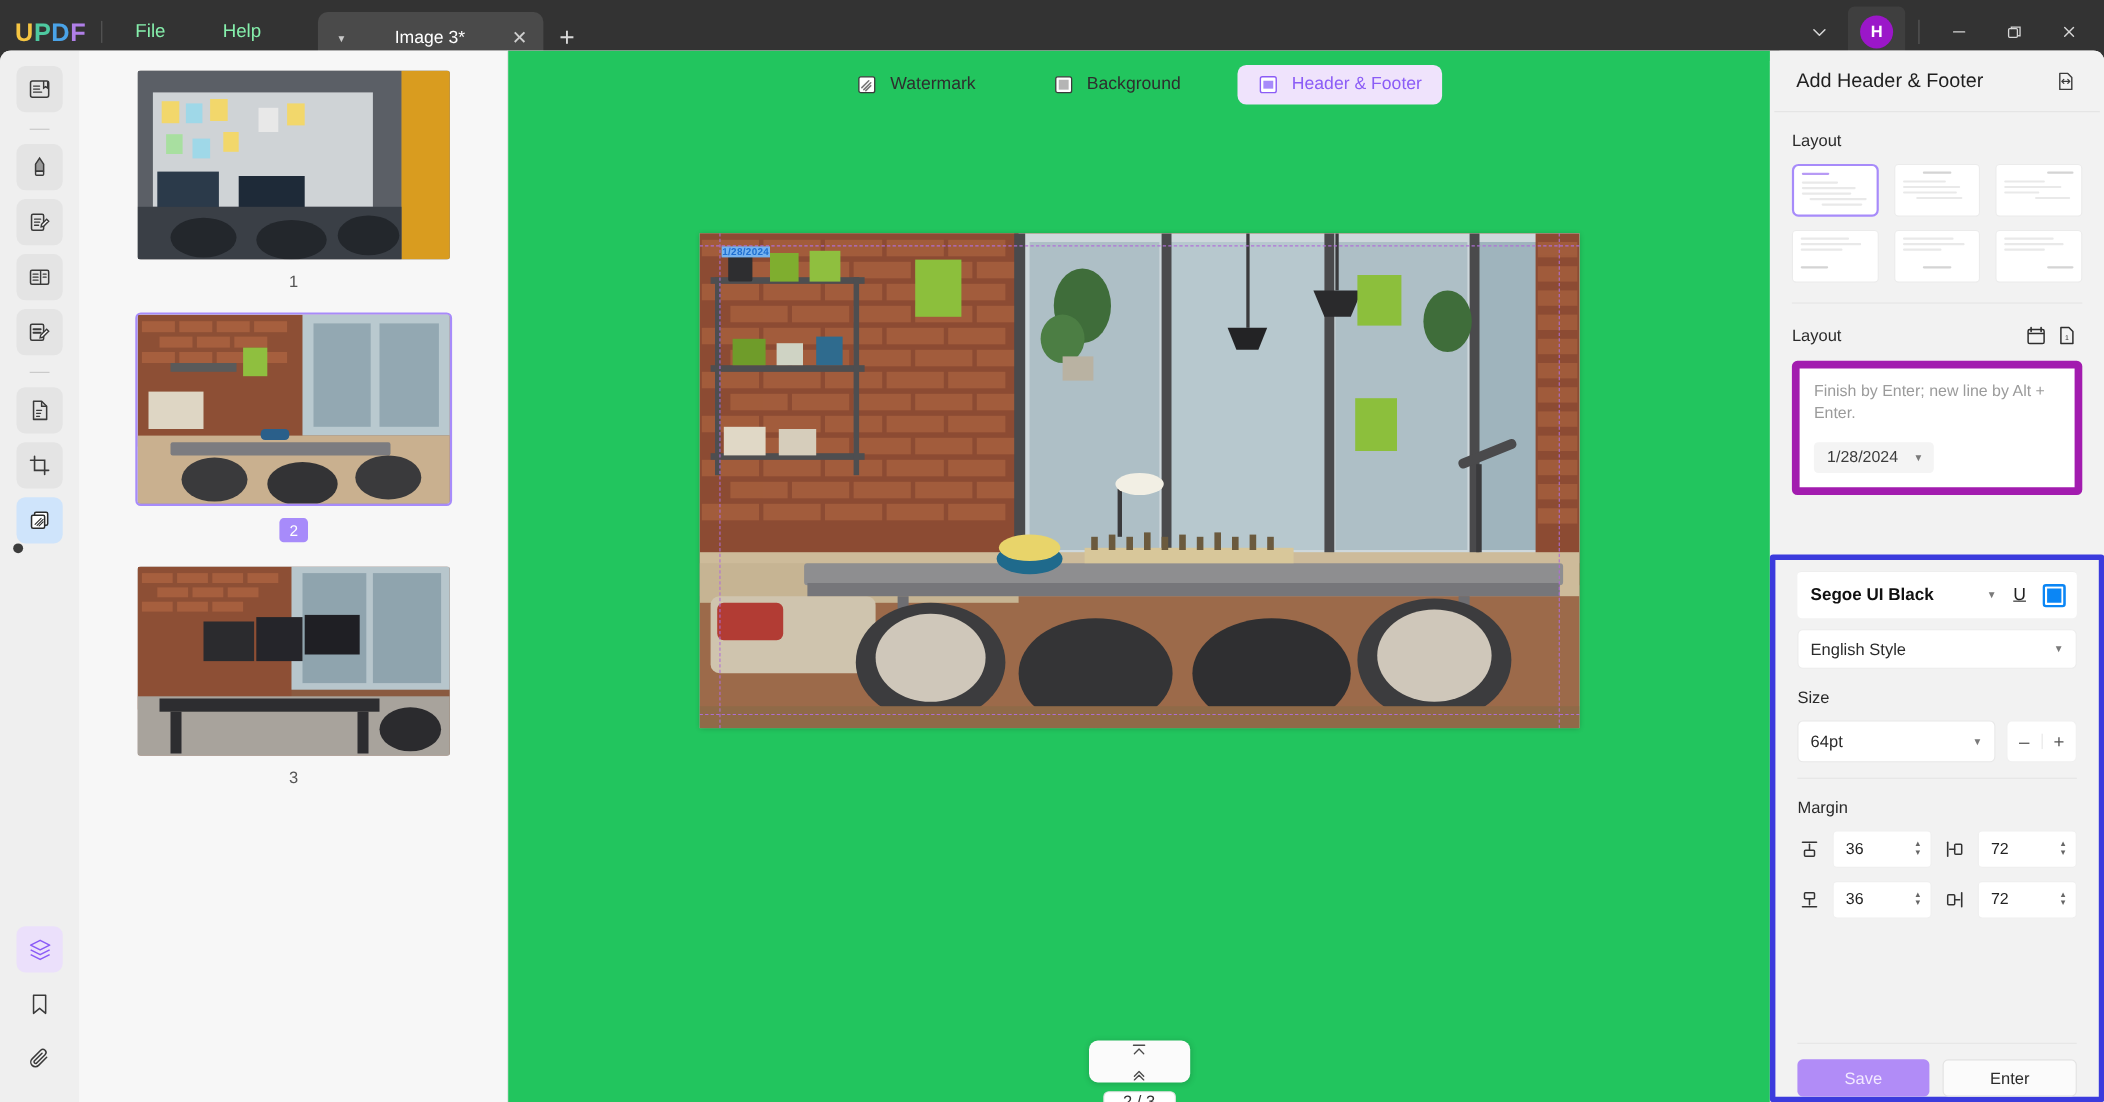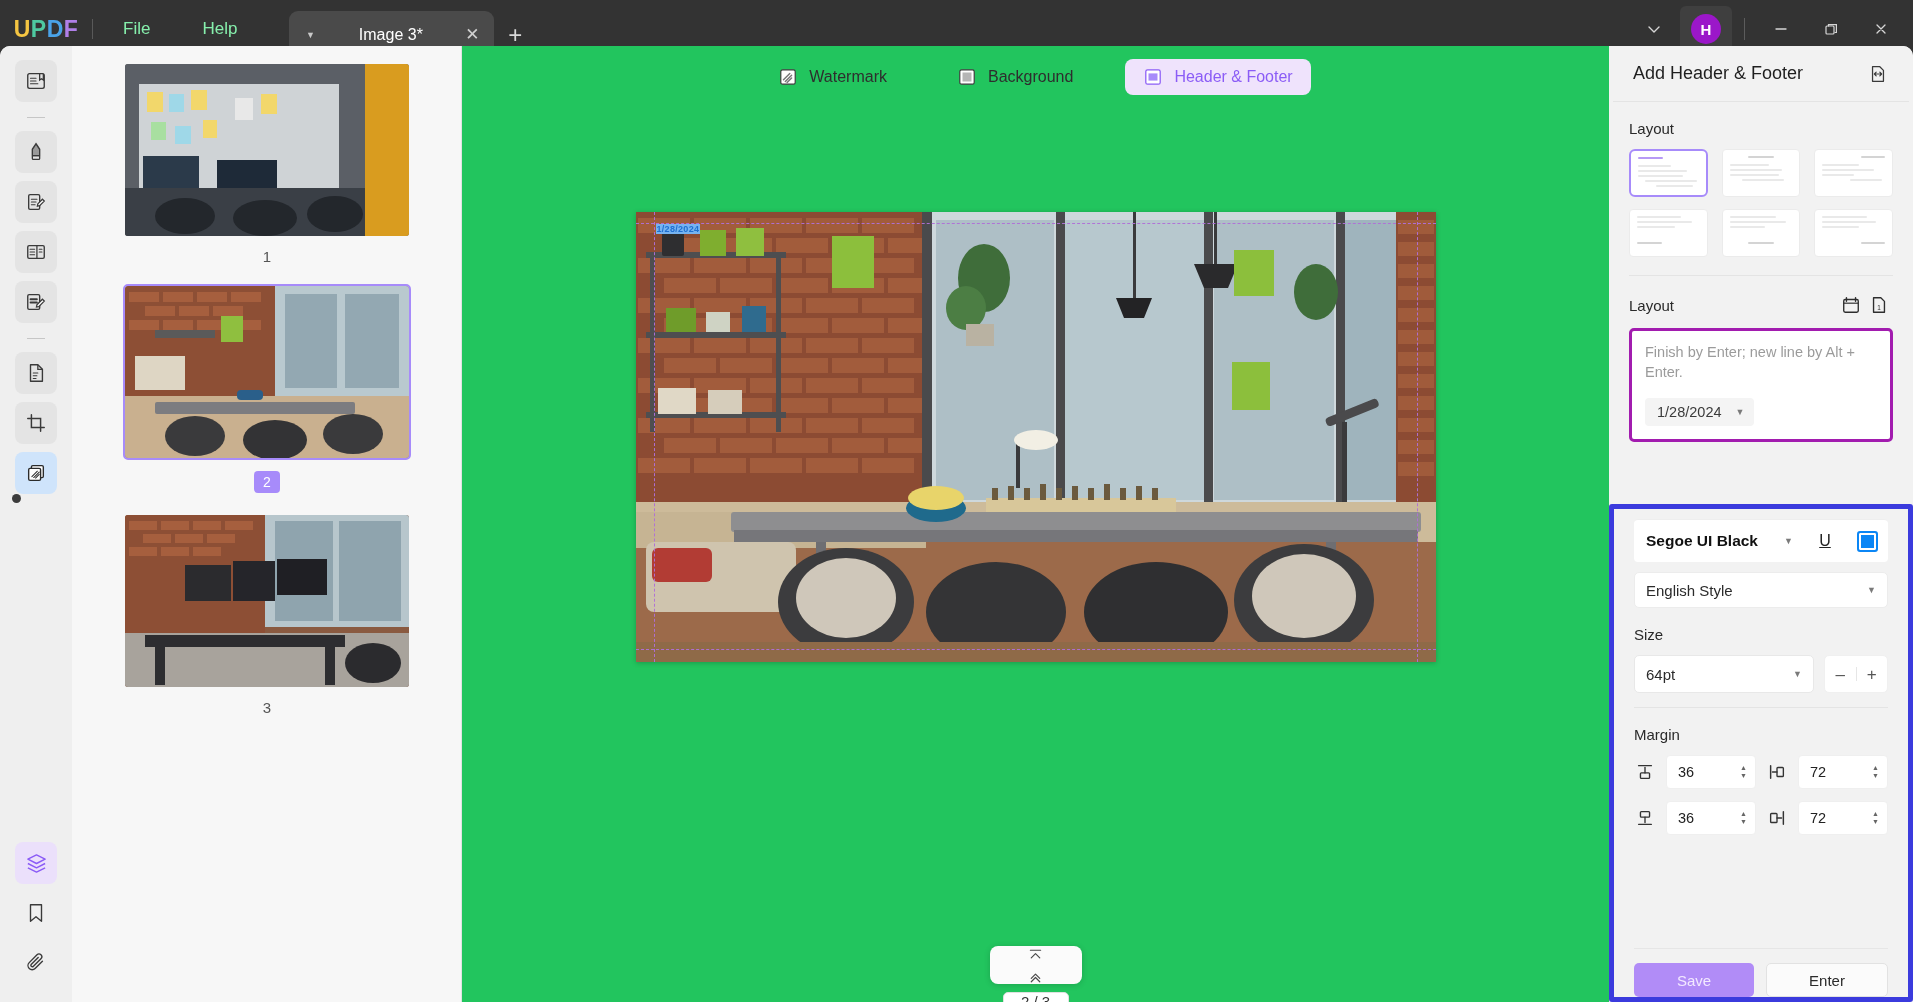--- a/index.html
+++ b/index.html
@@ -198,39 +198,39 @@
   .ln { height:2px; background:#e9e9e9; border-radius:1px; margin-bottom:3px; }
   .ln.acc { background:#b79af5; width:42%; }
   .ln.hdr { background:#d4d4d4; }
   .divline { height:1px; background:#e4e4e4; margin:4px 0 0; }
 
   .content-row { display:flex; align-items:center; margin:16px 0 10px; }
   .content-row .sect-label { margin:0; flex:1; }
   .cicon { width:28px; height:26px; display:flex; align-items:center; justify-content:center; color:#3a3a3a; }
 
   .content-box {
-    background:#fff; border-radius:5px; border:3px solid #a21caf; padding:12px 13px 13px;
+    background:#fff; border-radius:5px; border:7px solid #a21caf; padding:12px 13px 13px;
   }
   .ph-text { font-size:14.5px; color:#9b9b9b; line-height:1.35; }
   .date-chip {
     margin-top:16px; display:inline-flex; align-items:center; gap:14px;
     background:#f4f4f4; border-radius:4px; padding:6px 10px 6px 12px;
     font-size:14.5px; color:#3b3b3b;
   }
   .caret { font-size:9px; color:#7a7a7a; }
 
   
   .focus-zone {
     position:absolute; left:0; right:0; top:458px; bottom:0;
     border:5px solid #3b3bdd; border-radius:3px; background:#f2f2f2;
     padding:10px 20px 0; overflow:hidden;
   }
   .font-row {
     background:#fff; border-top:1px solid #eee; border-radius:4px;
-    display:flex; align-items:center; padding:9px 10px 9px 12px; gap:19px;
+    display:flex; align-items:center; padding:9px 10px 9px 12px; gap:8px;
   }
   .font-name { flex:1; font-size:15.5px; font-weight:bold; color:#111; }
   .u-btn {
     width:26px; height:24px; display:flex; align-items:center; justify-content:center;
     font-size:16px; color:#222; text-decoration:underline;
   }
   .color-swatch {
     width:21px; height:21px; border-radius:3px; background:#0b86f5;
     border:2px solid #0b86f5; box-shadow:inset 0 0 0 2px #fff;
   }

